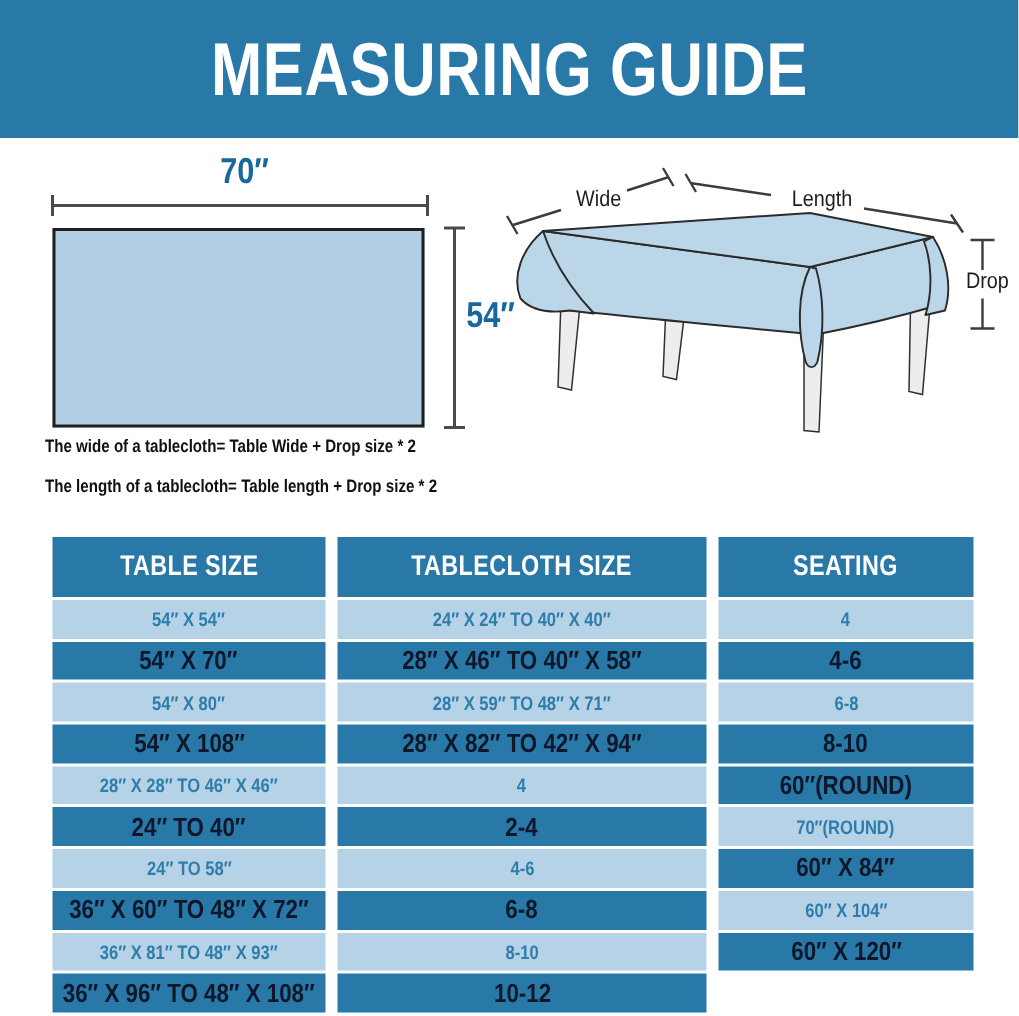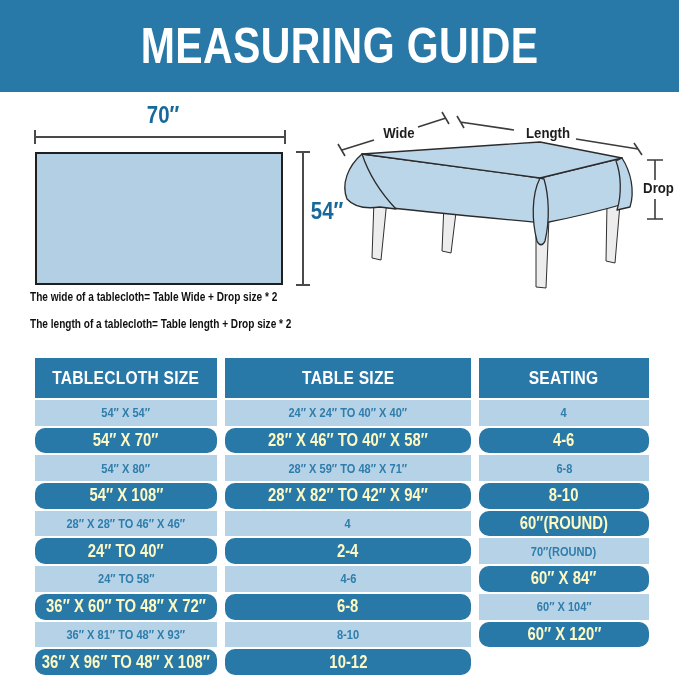--- a/index.html
+++ b/index.html
@@ -20,42 +20,42 @@
     background:#b3cfe4;border:2px solid #1f1f1f;box-sizing:border-box;}
   .dimlabel{position:absolute;color:var(--label-blue);font-weight:bold;font-size:24px;
     text-align:center;white-space:nowrap;}
   .dimlabel span{display:inline-block;transform:scaleX(.85);}
   .lbl70{left:133px;top:6px;width:60px;}
   .lbl54{left:305px;top:102px;width:44px;text-decoration:underline;}
 
   
   .illus{position:absolute;left:330px;top:102px;width:349px;height:195px;}
   .illus svg{position:absolute;left:0;top:0;}
-  .illbl{position:absolute;color:#1d1d1d;font-weight:bold;font-size:15px;text-align:center;white-space:nowrap;}
+  .illbl{position:absolute;color:#1d1d1d;font-weight:normal;font-size:15px;text-align:center;white-space:nowrap;}
   .illbl span{display:inline-block;transform:scaleX(.88);}
   .lblWide{left:46px;top:22px;width:46px;}
   .lblLength{left:188px;top:22px;width:60px;}
   .lblDrop{left:307px;top:77px;width:42px;}
 
   
   .formula{position:absolute;left:30px;color:#101010;font-size:12px;font-weight:bold;white-space:nowrap;}
   .formula span{display:inline-block;transform:scaleX(.84);transform-origin:0 50%;}
   .f1{top:290px;}
   .f2{top:317px;}
 
   
   .size-table{position:absolute;left:35px;top:358px;display:grid;
     grid-template-columns:182px 246px 170px;column-gap:8px;row-gap:2px;
     grid-template-rows:40px repeat(10,25.7px);}
   .cell{display:flex;align-items:center;justify-content:center;white-space:nowrap;}
   .cell .cond{display:inline-block;transform:scaleX(.85);}
   .hcell{background:var(--accent);color:#ffffff;font-weight:bold;font-size:19px;letter-spacing:.3px;}
   .hcell .cond{transform:scaleX(.82);}
   .light{background:var(--row-light);color:var(--row-text);font-weight:bold;font-size:13px;}
-  .dark{background:var(--accent);color:#fef9c3;font-weight:bold;font-size:17.5px;border-radius:10px;}
+  .dark{background:var(--accent);color:#0f172a;font-weight:bold;font-size:17.5px;}
 </style>
 </head>
 <body style="--accent: #2878a8; --row-light: #b6d2e7; --row-text: #2e7dab; --label-blue: #17699c;">
 
 <div class="banner">
   <span class="ttl">MEASURING GUIDE</span>
 </div>
 
 <div class="flat">
   <svg width="345" height="200" viewBox="0 0 345 200">
@@ -92,24 +92,24 @@
   <div class="illbl lblWide"><span>Wide</span></div>
   <div class="illbl lblLength"><span>Length</span></div>
   <div class="illbl lblDrop"><span>Drop</span></div>
 </div>
 
 <div class="formula f1"><span>The wide of a tablecloth= Table Wide + Drop size * 2</span></div>
 <div class="formula f2"><span>The length of a tablecloth= Table length + Drop size * 2</span></div>
 
 <div class="size-table">
   <div class="cell hcell">
+      <span class="cond">TABLE SIZE</span>
+    </div>
+  <div class="cell hcell">
       <span class="cond">TABLECLOTH SIZE</span>
-    </div>
-  <div class="cell hcell">
-      <span class="cond">TABLE SIZE</span>
     </div>
   <div class="cell hcell">
       <span class="cond">SEATING</span>
     </div>
 
   <div class="cell light">
       <span class="cond">54″ X 54″</span>
     </div>
   <div class="cell light">
       <span class="cond">24″ X 24″ TO 40″ X 40″</span>

